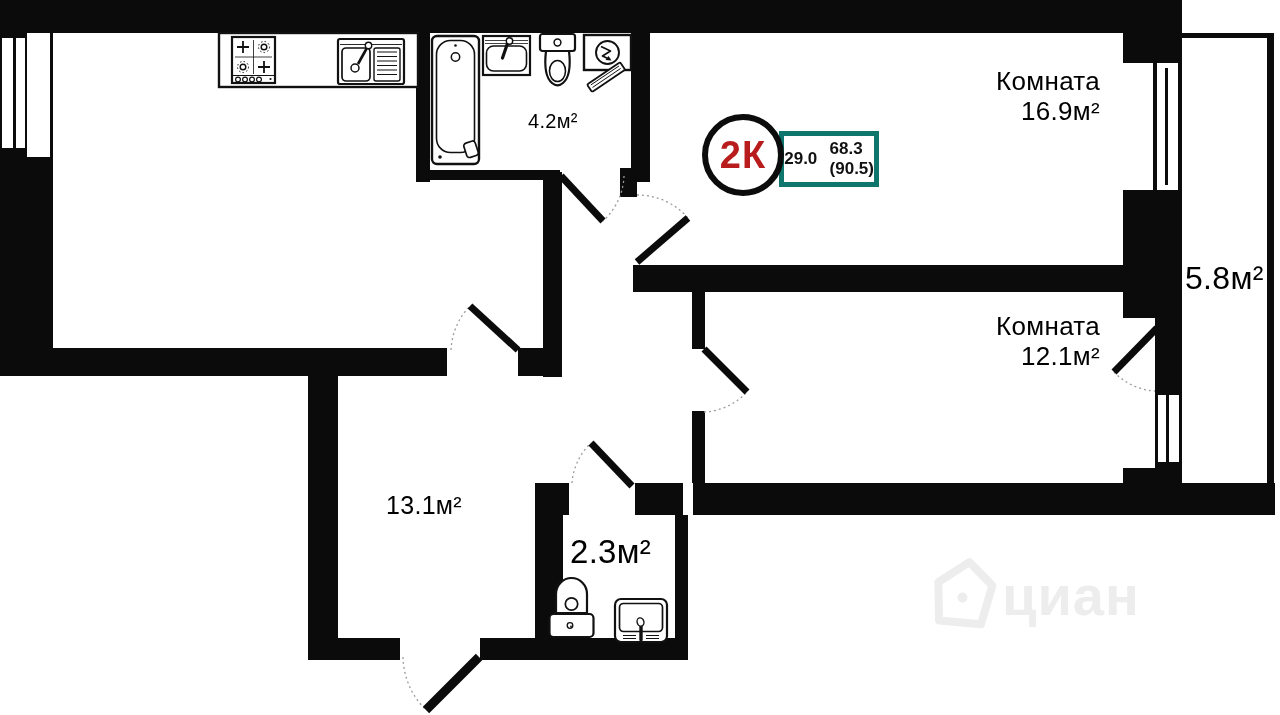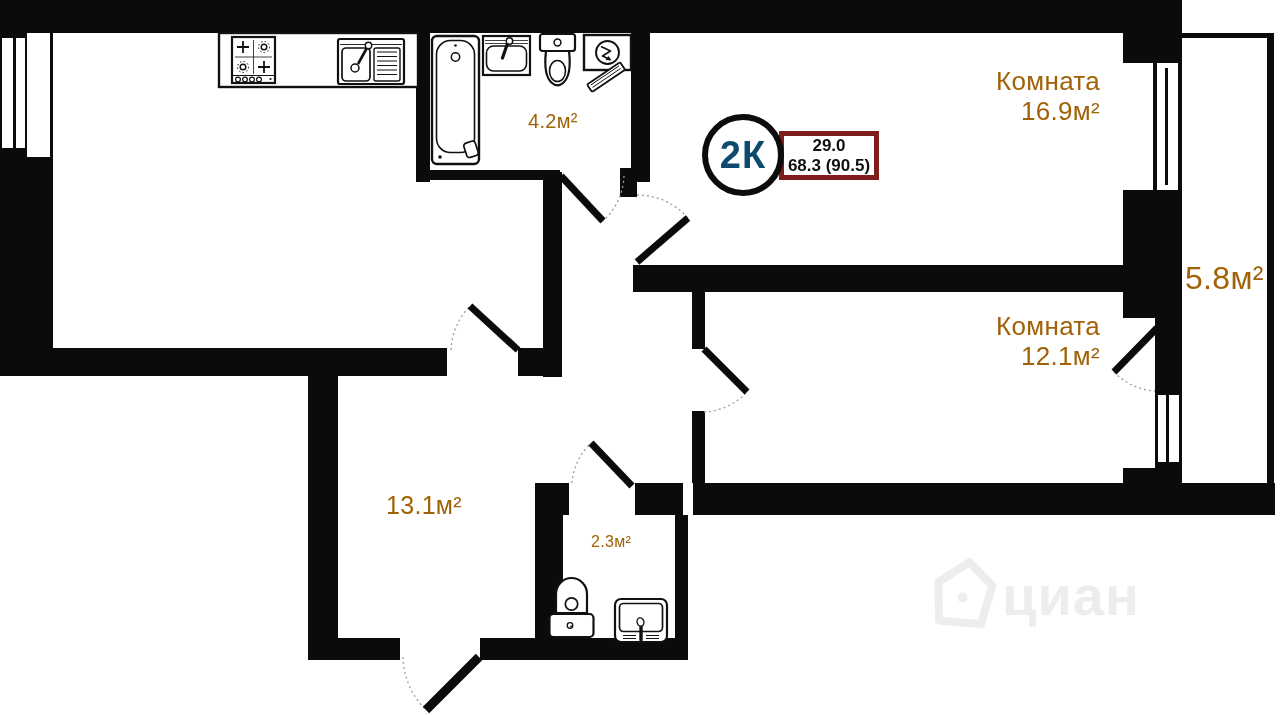--- a/index.html
+++ b/index.html
@@ -2,43 +2,43 @@
 <html><head>
 <meta charset="utf-8">
 <style>
   html,body{margin:0;padding:0;background:#fff;}
   .plan{
     position:relative;width:1280px;height:715px;background:#fff;overflow:hidden;
     font-family:"Liberation Sans",sans-serif;
   }
   .plan svg{position:absolute;left:0;top:0;z-index:1;}
   .lbl{
-    position:absolute;z-index:4;color:#a16207;font-weight:500;letter-spacing:.3px;
+    position:absolute;z-index:4;color:#000000;font-weight:500;letter-spacing:.3px;
     white-space:nowrap;
   }
   #lbl-kitchen{left:92px;top:251px;font-size:28px;line-height:36px;}
   #lbl-room1{right:180px;top:66px;font-size:26px;line-height:30px;text-align:right;}
   #lbl-room2{right:180px;top:311px;font-size:26px;line-height:30px;text-align:right;}
   #lbl-bath{left:528px;top:110px;font-size:20px;}
   #lbl-hall{left:386px;top:491px;font-size:25px;}
-  #lbl-wc{left:591px;top:533px;font-size:16px;}
+  #lbl-wc{left:570px;top:533px;font-size:33px;}
   #lbl-balcony{left:1185px;top:260px;font-size:32px;}
   #badge-box{
-    position:absolute;left:779px;top:131px;width:100px;height:49px;z-index:2;
-    border:5px solid #7f1d1d;background:#fff;box-sizing:border-box;
-    display:flex;flex-direction:column;
+    position:absolute;left:779px;top:131px;width:100px;height:56px;z-index:2;
+    border:5px solid #0f766e;background:#fff;box-sizing:border-box;
+    display:flex;flex-direction:row;
   }
   .badge-row{flex:1;display:flex;align-items:center;justify-content:center;
     font-size:17px;font-weight:600;color:#111;}
   #badge-divider{height:3px;background:#0c0c0c;margin:0 6px;}
   #badge-circle{
     position:absolute;left:702px;top:114px;width:82px;height:82px;z-index:3;
     border:6px solid #0c0c0c;border-radius:50%;background:#fff;box-sizing:border-box;
     display:flex;align-items:center;justify-content:center;
-    font-size:38px;font-weight:600;color:#0c4a6e;letter-spacing:1px;
+    font-size:38px;font-weight:600;color:#b91c1c;letter-spacing:1px;
   }
   #watermark-text{
     position:absolute;left:1002px;top:563px;z-index:0;
     font-size:56px;font-weight:700;color:#ededed;letter-spacing:1px;
   }
 </style>
 </head>
 <body>
 
 <div class="plan">

